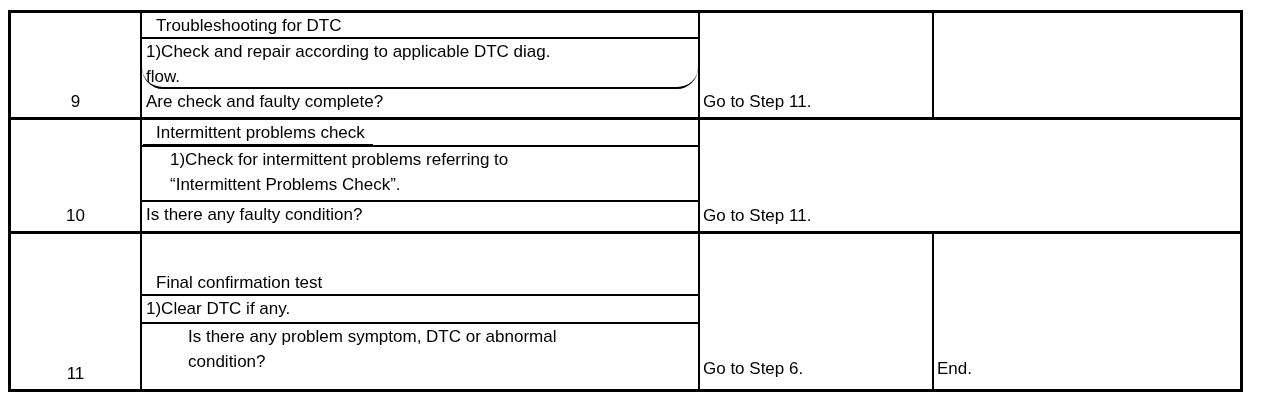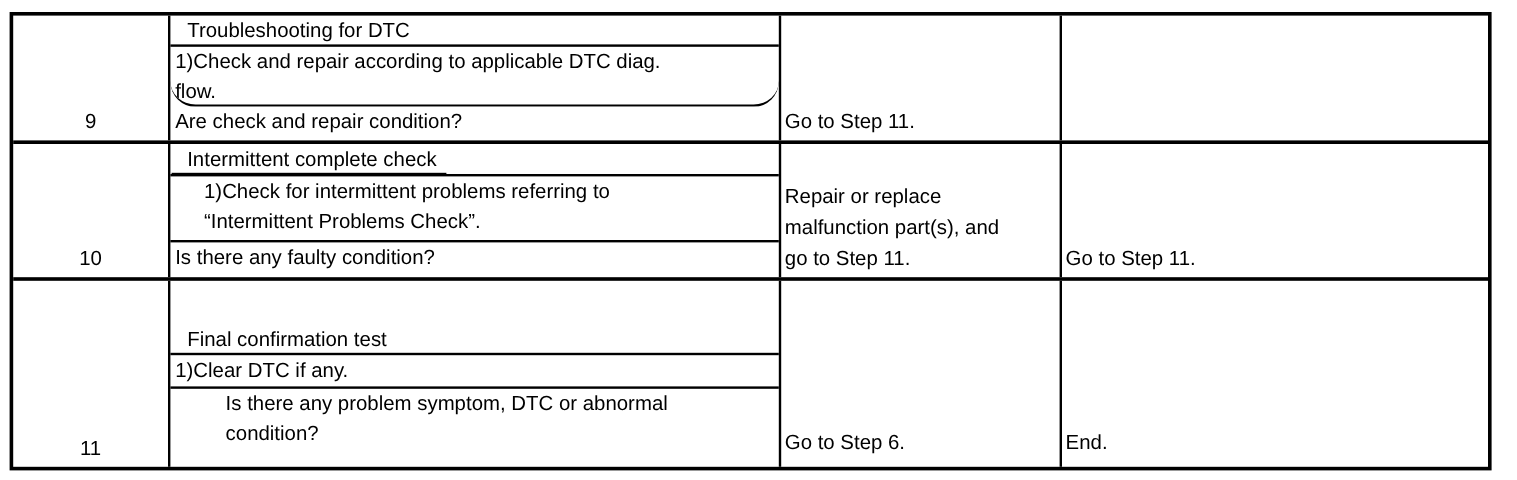--- a/index.html
+++ b/index.html
@@ -43,21 +43,21 @@
   }
   .col-step {
     width: 131px;
     border-right: 2px solid #000000;
     display: flex;
     align-items: flex-end;
     justify-content: center;
     padding-bottom: 2px;
   }
   .col-action {
-    width: 509px;
+    width: 558px;
     border-right: 2px solid #000000;
     display: flex;
     flex-direction: column;
   }
   .col-yes {
     width: 234px;
     border-right: 2px solid #000000;
     display: flex;
     align-items: flex-end;
     padding: 0 2px 2px 3px;
@@ -107,40 +107,37 @@
 
     <div class="step-block b9">
       <div class="cell col-step">
         <span>9</span>
       </div>
       <div class="cell col-action">
         <div class="action-row title-row r0">
           <span class="title-text">Troubleshooting for DTC</span>
         </div>
         <div class="action-row r1">1)Check and repair according to applicable DTC diag.<br>flow.</div>
-        <div class="action-row r2">Are check and repair condition?</div>
+        <div class="action-row r2">Are check and faulty complete?</div>
       </div>
       <div class="cell col-yes">
         <div>Go to Step 11.</div>
       </div>
     </div>
 
     <div class="step-block b10">
       <div class="cell col-step">
         <span>10</span>
       </div>
       <div class="cell col-action">
         <div class="action-row title-row r0">
-          <span class="title-text">Intermittent complete check</span>
+          <span class="title-text">Intermittent problems check</span>
         </div>
         <div class="action-row r1">1)Check for intermittent problems referring to<br>“Intermittent Problems Check”.</div>
         <div class="action-row r2">Is there any faulty condition?</div>
-      </div>
-      <div class="cell col-yes">
-        <div>Repair or replace<br>malfunction part(s), and<br>go to Step 11.</div>
       </div>
       <div class="cell col-no">
         <div>Go to Step 11.</div>
       </div>
     </div>
 
     <div class="step-block b11">
       <div class="cell col-step">
         <span>11</span>
       </div>

